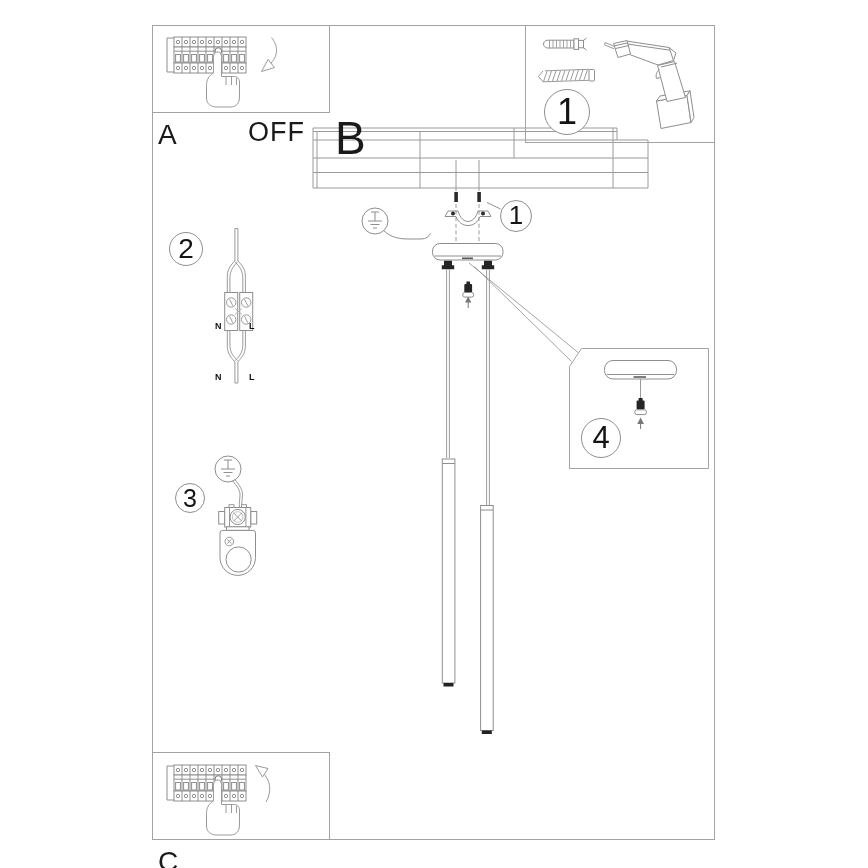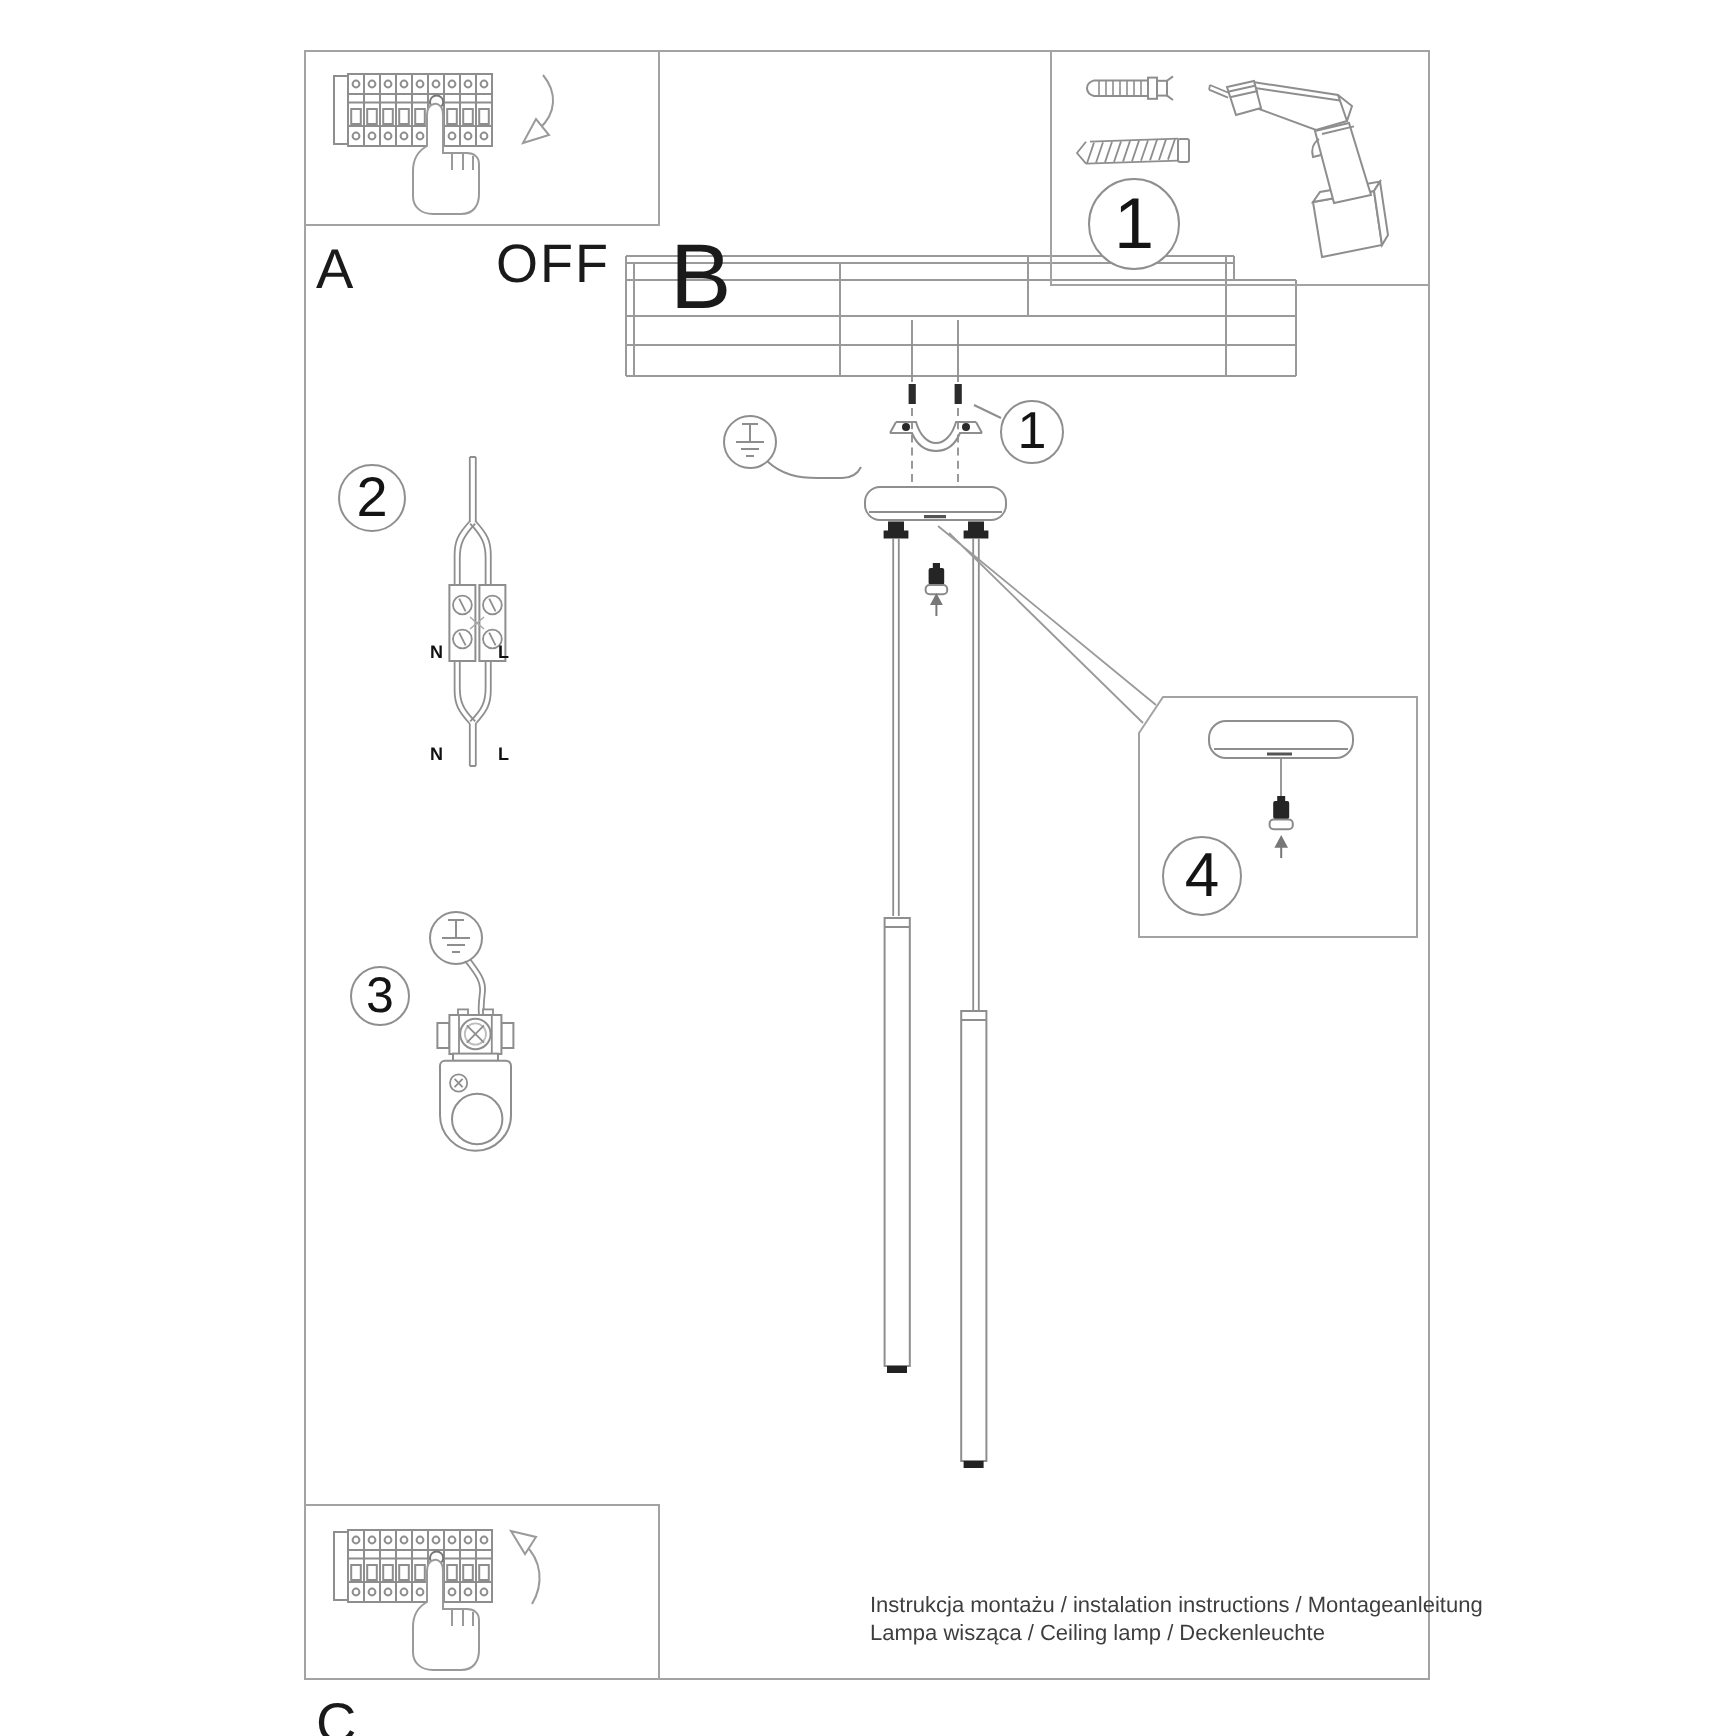--- a/index.html
+++ b/index.html
@@ -258,18 +258,14 @@
 <div class="circ" style="left:500px;top:199.5px;width:30px;height:30px;font-size:26px;">1</div>
 <div class="circ" style="left:169px;top:232px;width:32px;height:32px;font-size:28px;">2</div>
 <div class="circ" style="left:175px;top:483px;width:28px;height:28px;font-size:25px;">3</div>
 <div class="circ" style="left:581px;top:418px;width:38px;height:38px;font-size:31px;">4</div>
 
 <div class="lbl wire-lbl" style="left:215px;top:282px;">N</div>
 <div class="lbl wire-lbl" style="left:249px;top:282px;">L</div>
 <div class="lbl wire-lbl" style="left:215px;top:333px;">N</div>
 <div class="lbl wire-lbl" style="left:249px;top:333px;">L</div>
 
-<div class="footer">
-  <div>Instrukcja montażu / instalation instructions / Montageanleitung</div>
-  <div>Lampa wisząca / Ceiling lamp / Deckenleuchte</div>
+
 </div>
 
-</div>
-
 </body></html>

